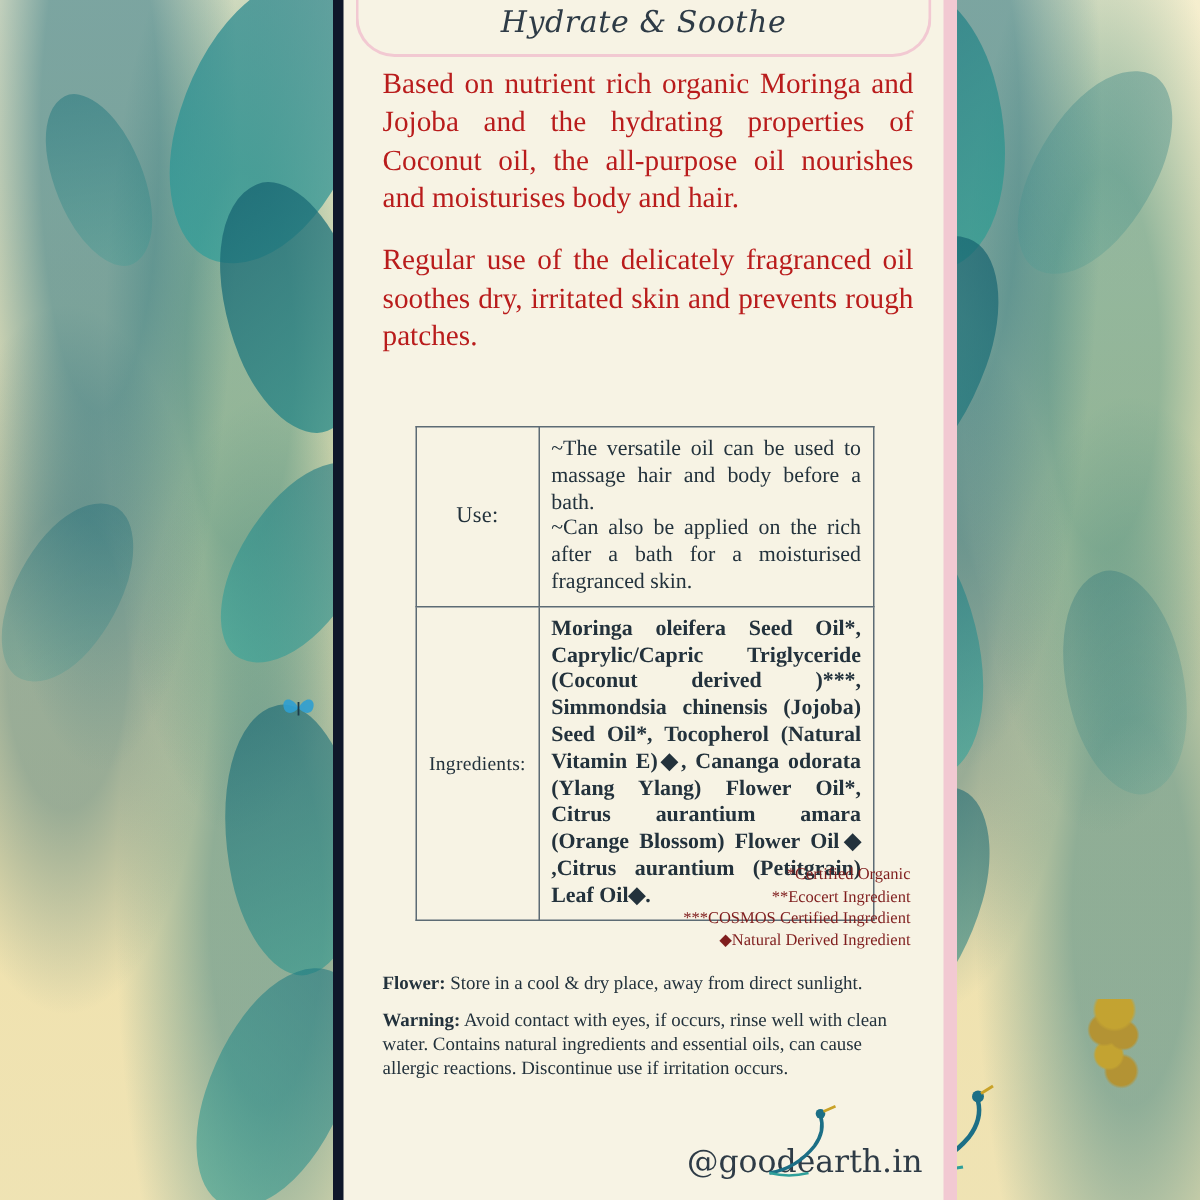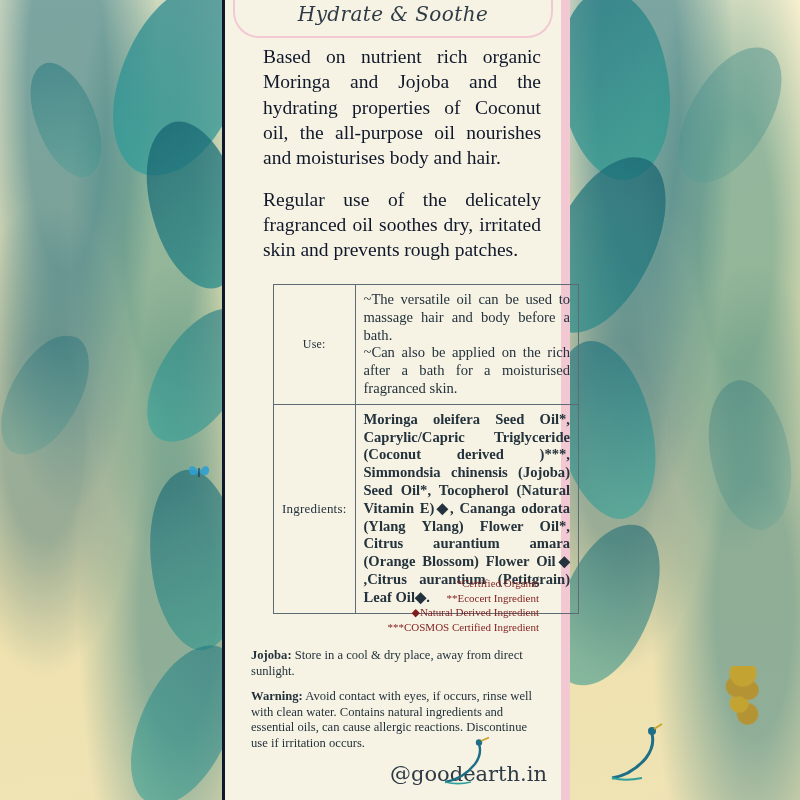--- a/index.html
+++ b/index.html
@@ -75,25 +75,25 @@
       radial-gradient(circle at 40% 62%, #c9a227 0 20%, rgba(201,162,39,0) 24%),
       radial-gradient(circle at 62% 80%, #b8912a 0 18%, rgba(184,145,42,0) 22%);
     opacity: .9;
   }
 
   
   .label-card {
     position: absolute;
     left: 222px;
     top: 0;
-    width: 348px;
+    width: 416px;
     height: 800px;
     background: #f7f3e4;
     box-sizing: border-box;
-    border-left: 3px solid #0f172a;
+    border-left: 7px solid #0f172a;
     border-right: 9px solid #f2c9d2;
     padding: 0 14px;
   }
   .label-inner {
     position: relative;
     width: 100%;
     height: 100%;
   }
 
   
@@ -121,24 +121,24 @@
     letter-spacing: .4px;
   }
 
   .body-copy {
     position: absolute;
     top: 44px;
     left: 12px;
     right: 6px;
   }
   .body-copy p {
-    margin: 0 0 16px 12px;
+    margin: 0 0 16px 0;
     font-size: 19.5px;
     line-height: 1.30;
-    color: #0f172a;
+    color: #b91c1c;
     text-align: justify;
     text-justify: inter-word;
   }
 
   
   .spec-table {
     position: absolute;
     top: 284px;
     left: 34px;
     right: 6px;
@@ -148,21 +148,21 @@
   }
   .spec-table td {
     border: 1px solid #5d6b74;
     vertical-align: middle;
     padding: 6px 8px;
     color: #23323c;
   }
   .spec-table td.key {
     width: 62px;
     text-align: center;
-    font-size: 12px;
+    font-size: 15px;
     letter-spacing: .2px;
   }
   .spec-table td.val {
     font-size: 14.6px;
     line-height: 1.22;
     text-align: justify;
     text-justify: inter-word;
   }
   .spec-table td.val .line { display: block; }
   .spec-table td.ing {
@@ -288,26 +288,26 @@
         <tr>
           <td class="key ing">Ingredients:</td>
           <td class="ing-val">Moringa oleifera Seed Oil*, Caprylic/Capric Triglyceride (Coconut derived )***, Simmondsia chinensis (Jojoba) Seed Oil*, Tocopherol (Natural Vitamin E)◆, Cananga odorata (Ylang Ylang) Flower Oil*, Citrus aurantium amara (Orange Blossom) Flower Oil◆ ,Citrus aurantium (Petitgrain) Leaf Oil◆.</td>
         </tr>
       </tbody>
         </table>
 
       <div class="footnotes">
         <div>*Certified Organic</div>
         <div>**Ecocert Ingredient</div>
+        <div>***COSMOS Certified Ingredient</div>
         <div>◆Natural Derived Ingredient</div>
-        <div>***COSMOS Certified Ingredient</div>
       </div>
 
       <div class="notices">
-        <p><b>Jojoba:</b><span> Store in a cool &amp; dry place, away from direct sunlight.</span></p>
+        <p><b>Flower:</b><span> Store in a cool &amp; dry place, away from direct sunlight.</span></p>
         <p><b>Warning:</b><span> Avoid contact with eyes, if occurs, rinse well with clean water. Contains natural ingredients and essential oils, can cause allergic reactions. Discontinue use if irritation occurs.</span></p>
       </div>
 
       <div class="handle">@goodearth.in</div>
 
       <svg class="peacock-inline" viewBox="0 0 56 52">
         <path d="M6 46 C18 44, 28 38, 36 28 C41 21, 42 14, 40 8" fill="none" stroke="#1c6f86" stroke-width="2.4"></path>
         <circle cx="40" cy="6.5" r="3.2" fill="#1c6f86"></circle>
         <path d="M42 5 L50 1.5" stroke="#c9a227" stroke-width="1.8"></path>
         <path d="M6 46 C14 48, 24 48, 32 46" fill="none" stroke="#2e9f9a" stroke-width="1.6"></path>

